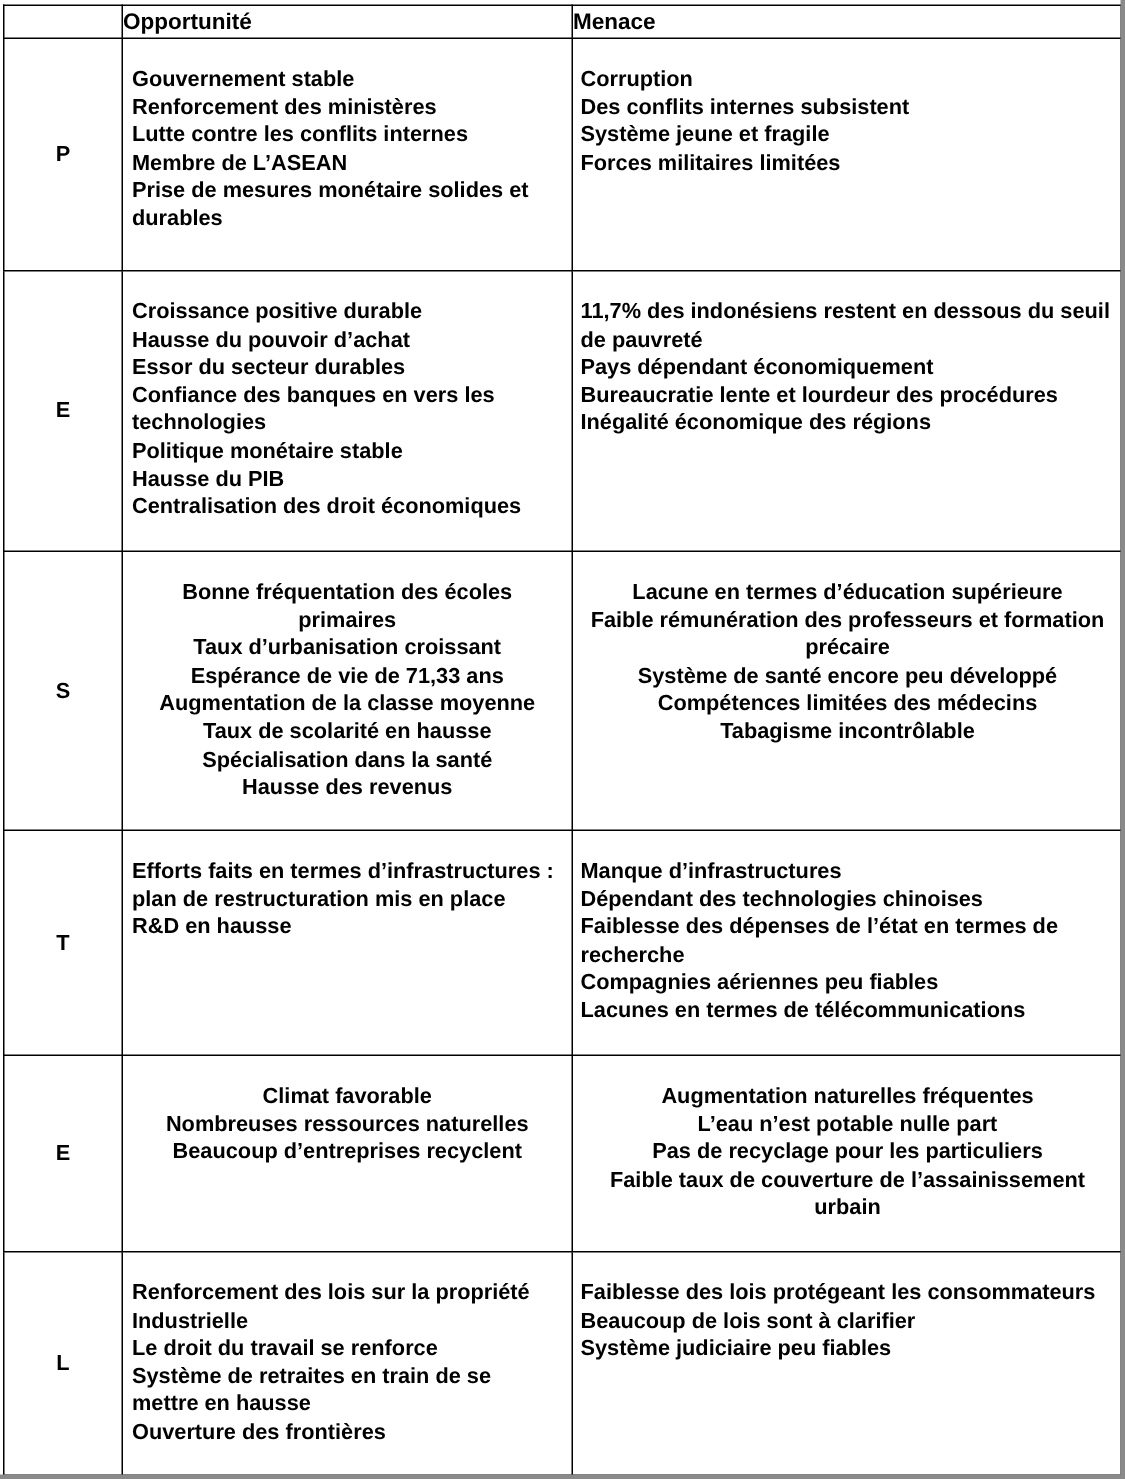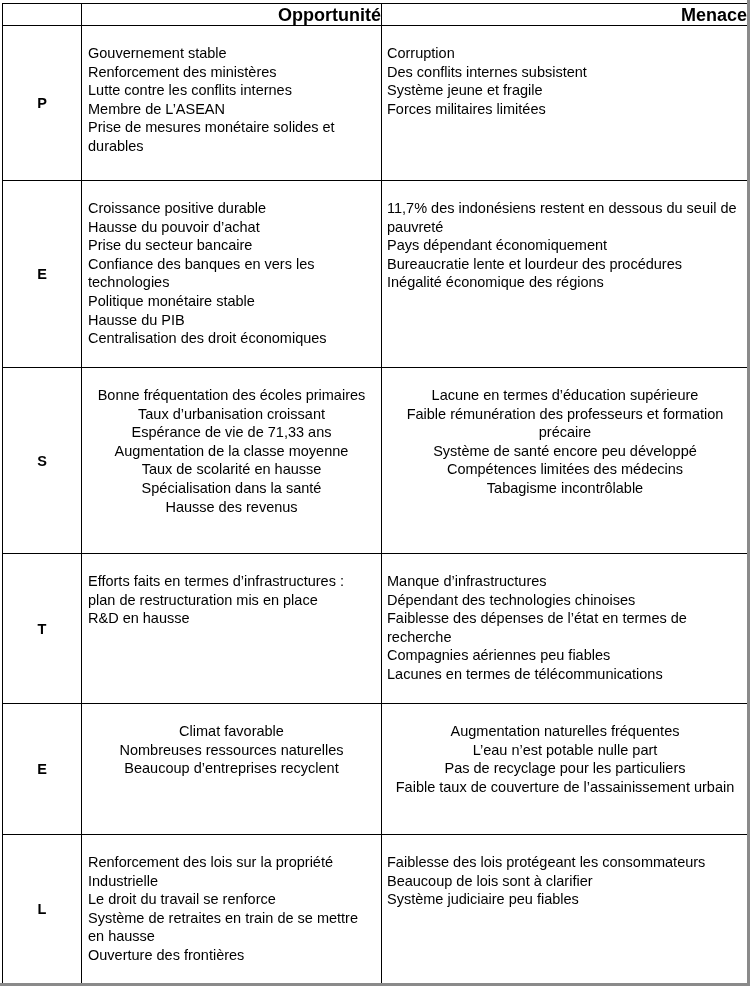--- a/index.html
+++ b/index.html
@@ -24,23 +24,23 @@
       table-layout: fixed;
     }
     table.pestel th,
     table.pestel td {
       border: 1px solid #000000;
       padding: 0;
       vertical-align: top;
     }
     table.pestel th {
       font-weight: bold;
-      font-size: 18px;
+      font-size: 15px;
       height: 21px;
-      text-align: right;
+      text-align: left;
       vertical-align: middle;
       line-height: 18px;
     }
     col.c-letter { width: 79px; }
     col.c-opp { width: 300px; }
     col.c-men { width: 366px; }
     td.letter {
       text-align: center;
       vertical-align: middle !important;
       font-weight: bold;
@@ -51,20 +51,21 @@
       line-height: 18.6px;
     }
     td.cell ul {
       list-style: none;
       margin: 0;
       padding: 18px 6px 0 6px;
     }
     td.cell li {
       margin: 0;
       padding: 0;
+      font-weight: bold;
     }
     td.cell.men ul { padding-left: 5px; padding-right: 4px; }
     tr.r0 td { height: 154px; }
     tr.r1 td { height: 186px; }
     tr.r2 td { height: 185px; text-align: center; }
     tr.r3 td { height: 149px; }
     tr.r4 td { height: 130px; text-align: center; }
     tr.r5 td { height: 148px; }
     .edge-shadow {
       position: absolute;
@@ -119,21 +120,21 @@
             <li>Forces militaires limitées</li>
           </ul>
         </td>
       </tr>
       <tr class="r1">
         <td class="letter">E</td>
         <td class="cell opp">
           <ul>
             <li>Croissance positive durable</li>
             <li>Hausse du pouvoir d’achat</li>
-            <li>Prise du secteur bancaire</li>
+            <li>Essor du secteur durables</li>
             <li>Confiance des banques en vers les technologies</li>
             <li>Politique monétaire stable</li>
             <li>Hausse du PIB</li>
             <li>Centralisation des droit économiques</li>
           </ul>
         </td>
         <td class="cell men">
           <ul>
             <li>11,7% des indonésiens restent en dessous du seuil de pauvreté</li>
             <li>Pays dépendant économiquement</li>

